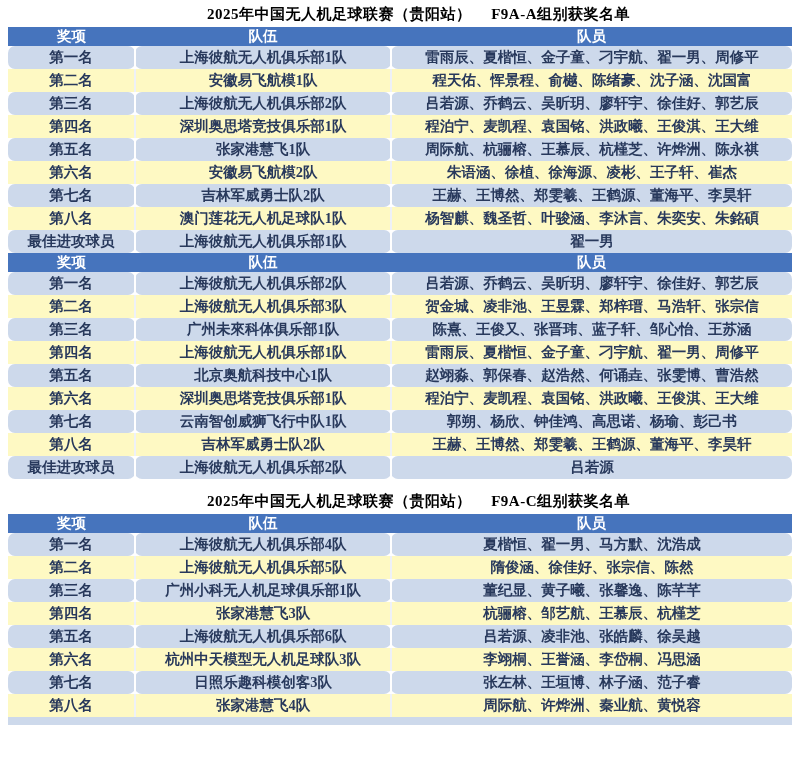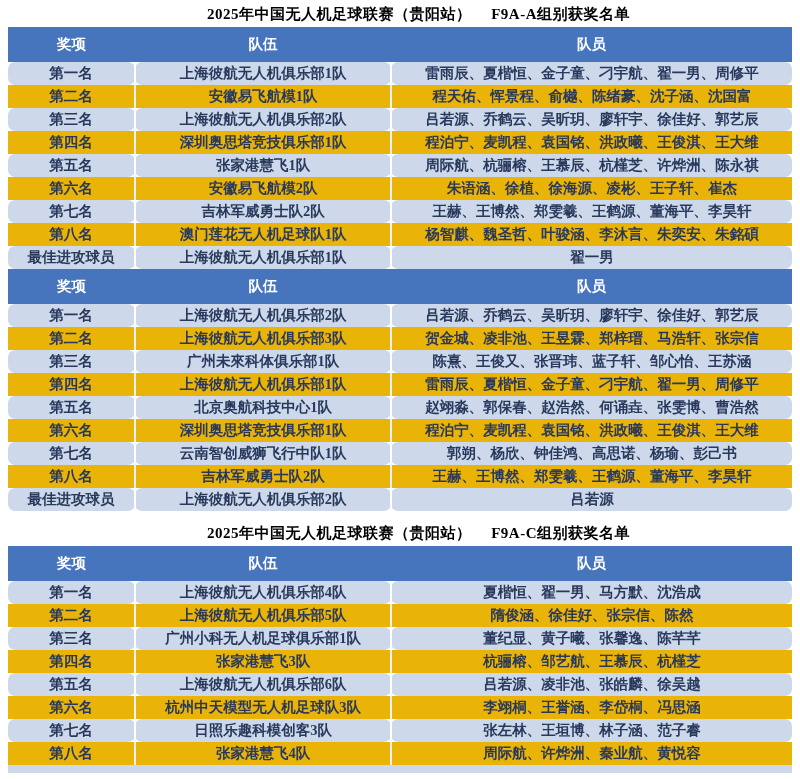--- a/index.html
+++ b/index.html
@@ -18,30 +18,30 @@
     text-align:center;font-weight:bold;font-size:15px;color:var(--title-text);
     margin:5px 0 4px 0;line-height:18px;letter-spacing:0.5px;padding-left:37px;
   }
   .section + .section .section-title{margin-top:13px;}
   table.award-table{
     border-collapse:collapse;table-layout:fixed;
     width:784px;margin:0 8px;
   }
   table.award-table th{
     background:var(--header-bg);color:#ffffff;font-weight:bold;
-    font-size:14.5px;height:15px;padding:8px;text-align:center;
+    font-size:14.5px;height:15px;padding:0;text-align:center;
     white-space:nowrap;overflow:hidden;
   }
   table.award-table td{
     font-size:14.5px;font-weight:bold;color:var(--cell-text);
     text-align:center;height:23px;padding:0 2px;
     white-space:nowrap;overflow:hidden;
   }
   tr.band td{background:var(--band-bg);border-right:2px solid #ffffff;border-radius:7px;}
-  tr.plain td{background:#eab308;border-right:2px solid #eef1f7;}
+  tr.plain td{background:#fef9c3;border-right:2px solid #eef1f7;}
   tr.band td:last-child,tr.plain td:last-child{border-right:none;font-family:Liberation Mono, monospace;}
   .partial-row{
     width:784px;margin:0 8px;height:8px;background:var(--band-bg);
   }
 </style>
 </head>
 <body>
 
 <div class="section">
   <div class="section-title">2025年中国无人机足球联赛（贵阳站）　 F9A-A组别获奖名单</div>

